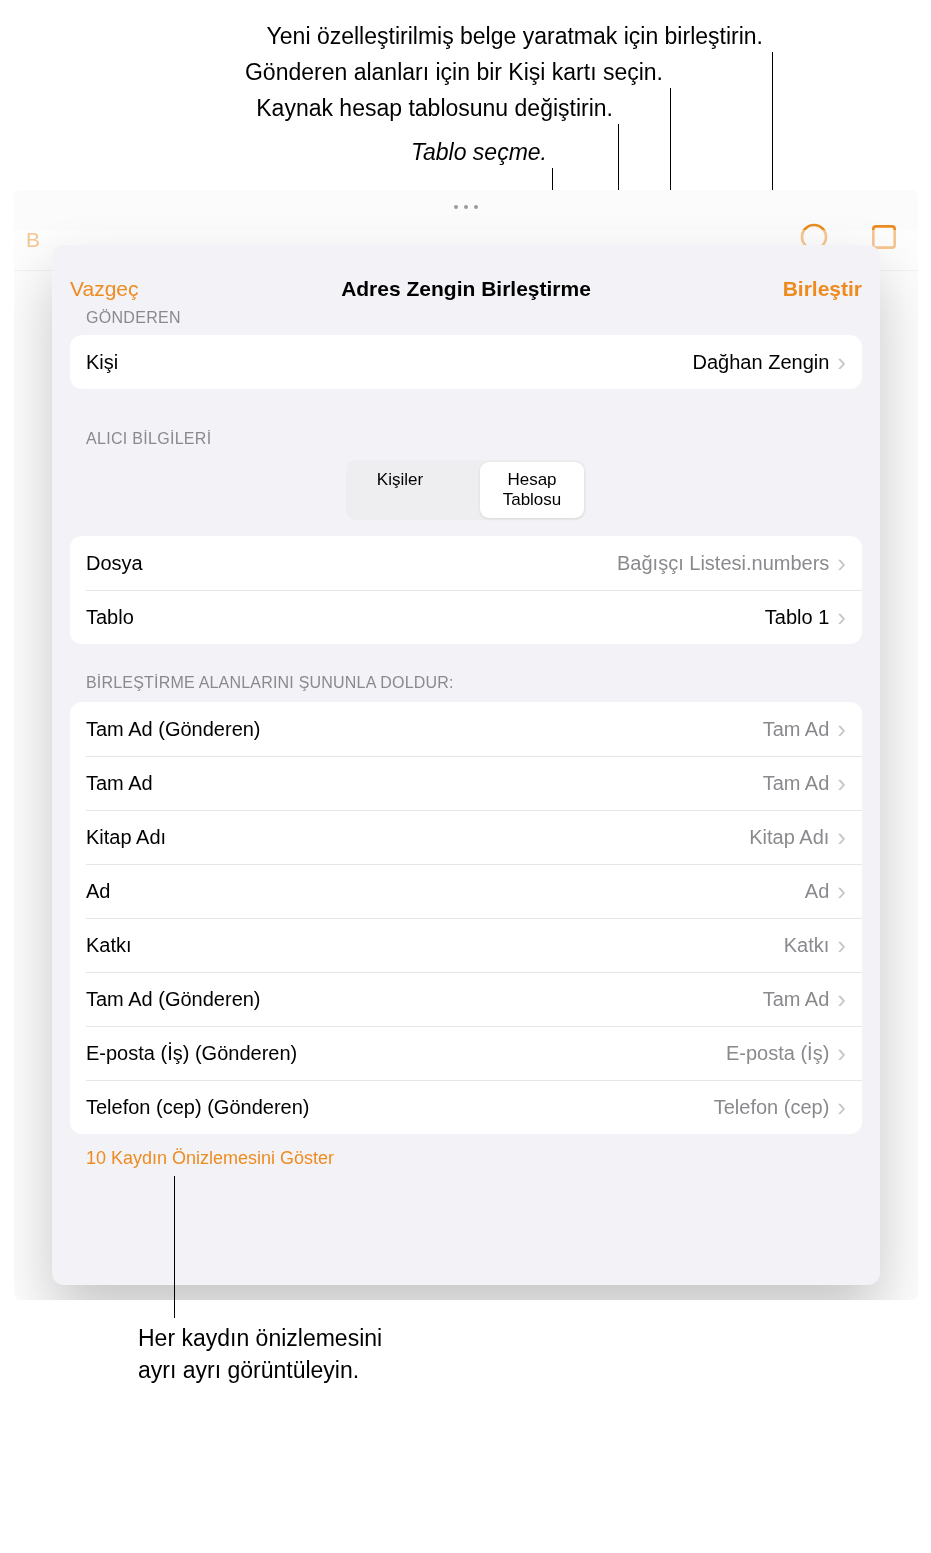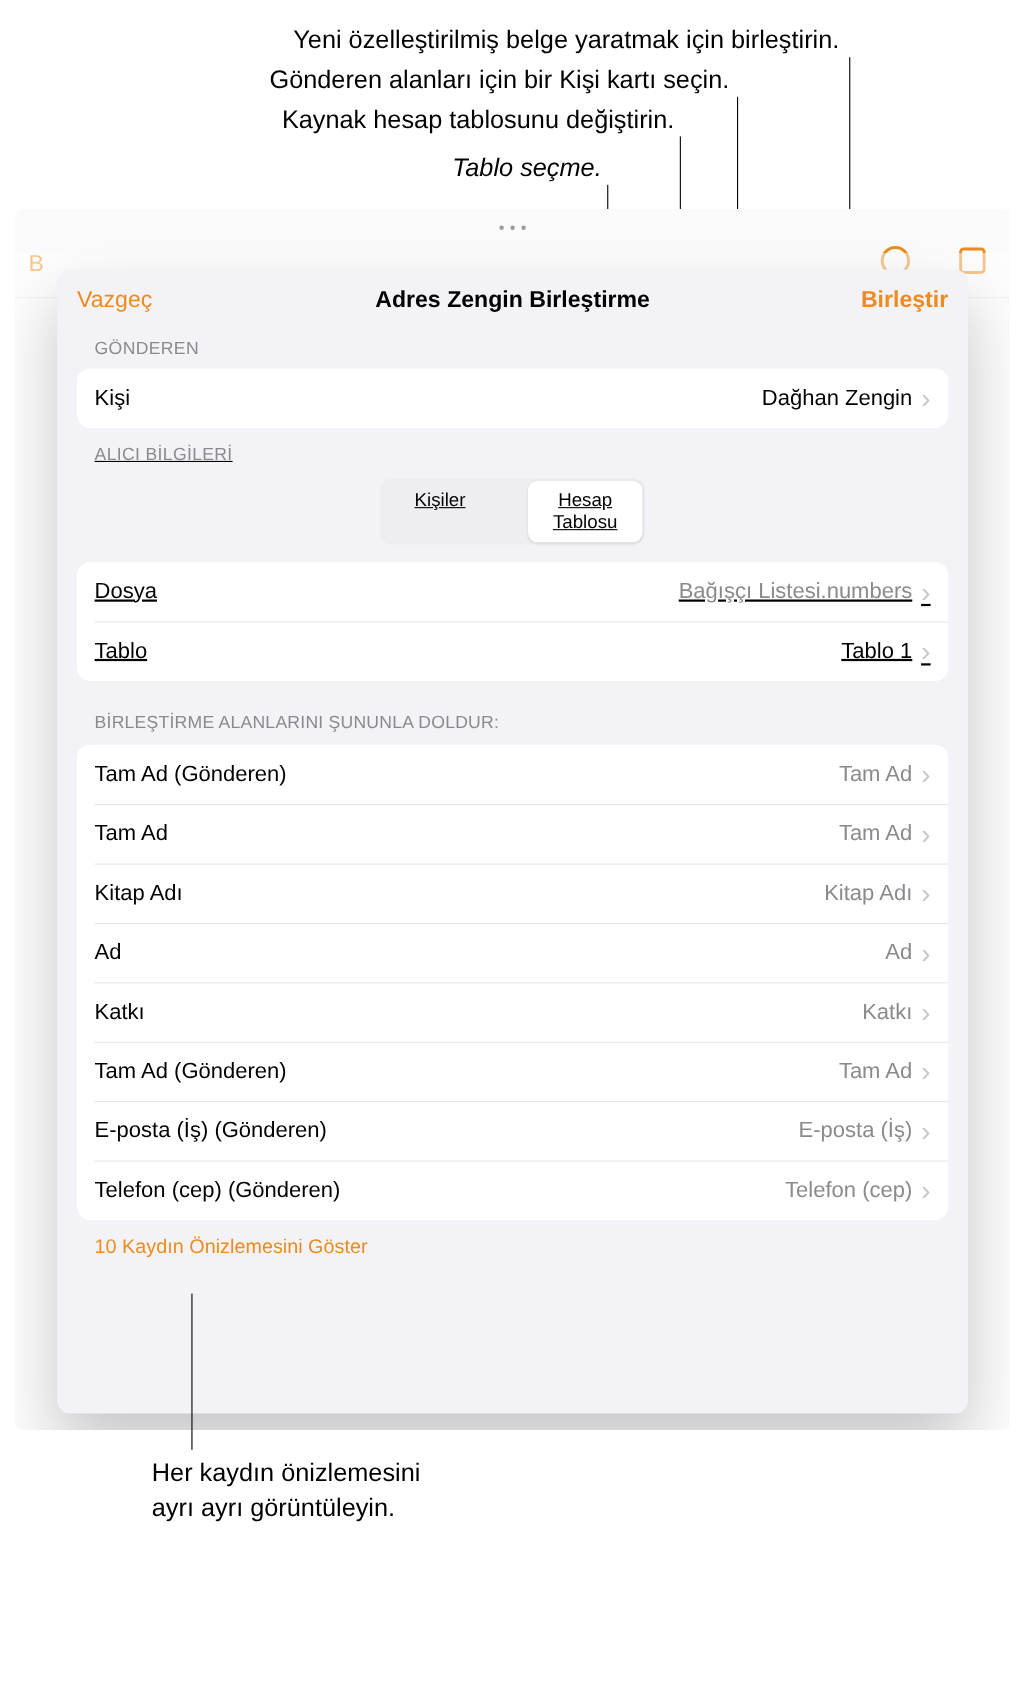--- a/index.html
+++ b/index.html
@@ -84,21 +84,21 @@
       height: 1040px;
       background: #f2f2f7;
       border-radius: 12px;
       box-shadow: 0 30px 60px rgba(0,0,0,0.22);
       overflow: hidden;
     }
     .modal-header {
       position: relative;
       height: 56px;
       display: flex;
-      align-items: center;
+      align-items: flex-end;
       justify-content: center;
       font-size: 21px;
       font-weight: 600;
       color: #000;
     }
     .modal-header .left-action {
       position: absolute;
       left: 18px;
       font-weight: 400;
       color: #ee8b1f;
@@ -187,22 +187,21 @@
       box-shadow: 0 1px 3px rgba(0,0,0,0.1);
       font-weight: 500;
     }
     .preview-link {
       color: #ee8b1f;
       font-size: 18px;
       margin: 14px 0 0 16px;
       display: inline-block;
     }
     .recipient-section {
-      margin-top: 16px;
-      text-decoration: underline;
+      margin-top: 41px;
     }
     .fill-section {
       margin-top: 30px;
     }
     .fill-label {
       color: #8a8a8e;
       font-size: 16px;
       margin: 0 0 10px 16px;
       letter-spacing: 0.2px;
     }

